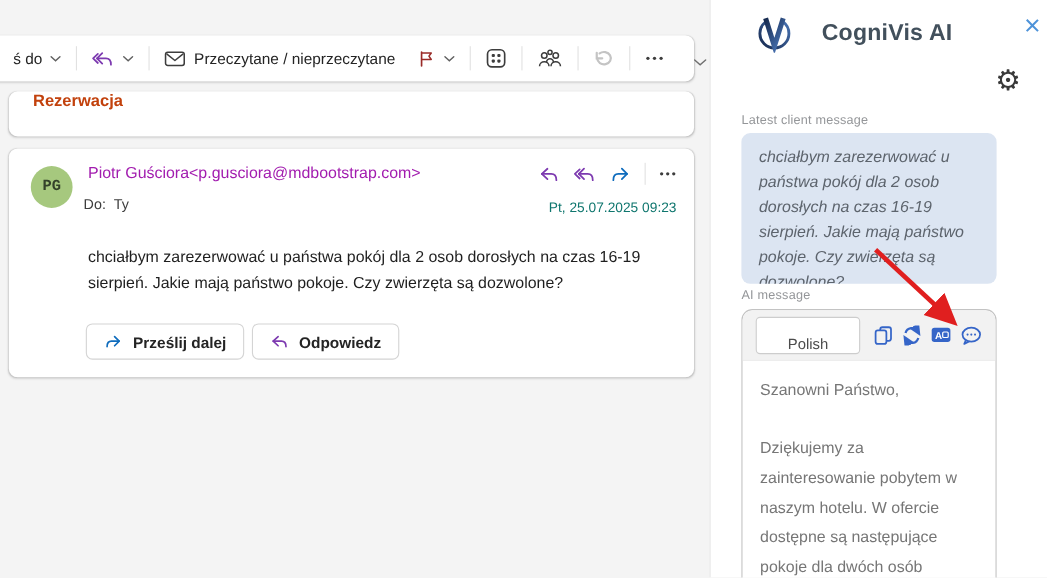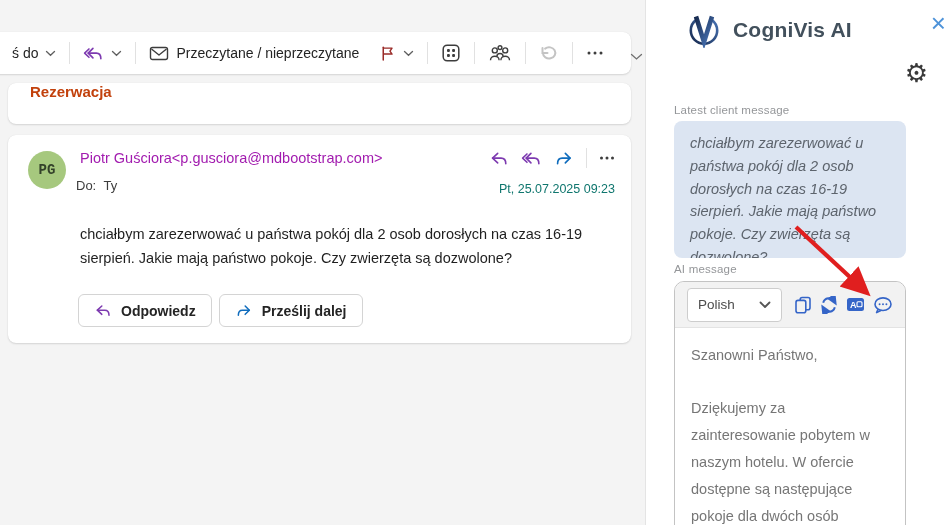--- a/index.html
+++ b/index.html
@@ -29,31 +29,31 @@
   .msg-actions { position:absolute; right:16px; top:13px; display:flex; align-items:center; gap:12px; }
   .msg-actions .a-divider { width:1px; height:20px; background:#e1e1e1; }
   .icon-btn { display:flex; align-items:center; justify-content:center; cursor:pointer; }
   .date { position:absolute; right:16px; top:47px; font-size:12.5px; color:#0f766e; }
   .body-text { position:absolute; left:72px; top:88px; width:552px; font-size:14.5px; line-height:23.5px; color:#1f1f1f; }
   .btn-row { position:absolute; left:70px; top:159px; display:flex; gap:7px; }
   .mail-btn { display:flex; align-items:center; gap:9px; height:33px; padding:0 15px; background:#fff; border:1px solid #d4d4d4; border-radius:6px; font-size:14px; font-weight:600; color:#242424; cursor:pointer; }
 
   
   .panel { position:absolute; right:0; top:0; width:307px; height:525px; background:#fff; border-left:1px solid #e4e4e4; }
-  .panel-header { position:absolute; left:40px; top:11px; display:flex; align-items:center; gap:11px; }
+  .panel-header { position:absolute; left:40px; top:11px; display:flex; align-items:center; gap:25px; }
   .panel-title { font-size:21px; font-weight:600; color:#42505c; letter-spacing:.2px; }
   .panel-close { position:absolute; right:6px; top:10px; font-size:26px; font-weight:400; color:#4e93d9; cursor:pointer; line-height:1; }
   .gear { position:absolute; right:24px; top:60px; font-size:26px; color:#3a3a3a; cursor:pointer; line-height:1; }
   .section-label { position:absolute; left:28px; font-size:11.5px; color:#949699; letter-spacing:.2px; }
   .label-client { top:104px; }
   .label-ai { top:263px; }
   .client-bubble { position:absolute; left:28px; top:121px; width:232px; height:137px; background:#dce5f2; border-radius:8px; padding:11px 16px; font-size:14.5px; font-style:italic; color:#5d646d; line-height:22.8px; overflow:hidden; }
   .ai-box { position:absolute; left:28px; top:281px; width:232px; height:260px; border:1px solid #c3c3c3; border-radius:10px; background:#fff; overflow:hidden; }
   .ai-strip { height:46px; background:#f2f2f2; border-bottom:1px solid #e3e3e3; border-radius:9px 9px 0 0; display:flex; align-items:center; padding:0 12px; }
-  .lang-select { width:98px; height:30px; background:#fff; border:1px solid #cdcdcd; border-radius:4px; display:flex; align-items:center; justify-content:space-between; padding:16px 10px; font-size:13.5px; color:#4c4c4c; cursor:pointer; }
+  .lang-select { width:98px; height:30px; background:#fff; border:1px solid #cdcdcd; border-radius:4px; display:flex; align-items:center; justify-content:space-between; padding:16px 10px; font-size:13.5px; color:#4c4c4c; cursor:pointer;flex-direction:column; }
   .strip-icons { display:flex; align-items:center; gap:8px; margin-left:12px; }
   .ai-body { padding:14px 16px; font-size:14.5px; line-height:27px; color:#767676; }
   .ai-para { margin-top:26px; }
 
   .overlay { position:absolute; left:0; top:0; width:952px; height:525px; pointer-events:none; z-index:50; }
 </style>
 </head>
 <body>
 
 <div class="app">
@@ -189,35 +189,35 @@
             </svg>
         </span>
       </div>
       <div class="date">Pt, 25.07.2025 09:23</div>
 
       <div class="body-text">chciałbym zarezerwować u państwa pokój dla 2 osob dorosłych na czas 16-19 sierpień. Jakie mają państwo pokoje. Czy zwierzęta są dozwolone?</div>
 
       <div class="btn-row">
         <button class="mail-btn">
           <svg width="18" height="15" viewBox="0 0 20 18">
+              <g fill="none" stroke="#0f6cbd" stroke-width="1.8" stroke-linecap="round" stroke-linejoin="round">
+                <path d="M11.4 3.6 L16.4 8.6 L11.4 13.6"></path>
+                <path d="M16.4 8.6 H8 C4.8 8.6 3.2 10.8 3.2 14.6"></path>
+              </g>
+            </svg>
+          <span>Prześlij dalej</span>
+        </button>
+        <button class="mail-btn">
+          <svg width="18" height="15" viewBox="0 0 20 18">
               <g fill="none" stroke="#7d3ab0" stroke-width="1.8" stroke-linecap="round" stroke-linejoin="round">
                 <path d="M8.6 3.6 L3.2 8.6 L8.6 13.6"></path>
                 <path d="M3.2 8.6 H12.2 C15.6 8.6 17.2 10.8 17.2 14.6"></path>
               </g>
             </svg>
           <span>Odpowiedz</span>
-        </button>
-        <button class="mail-btn">
-          <svg width="18" height="15" viewBox="0 0 20 18">
-              <g fill="none" stroke="#0f6cbd" stroke-width="1.8" stroke-linecap="round" stroke-linejoin="round">
-                <path d="M11.4 3.6 L16.4 8.6 L11.4 13.6"></path>
-                <path d="M16.4 8.6 H8 C4.8 8.6 3.2 10.8 3.2 14.6"></path>
-              </g>
-            </svg>
-          <span>Prześlij dalej</span>
         </button>
       </div>
     </div>
   </div>
 
   <div class="panel">
 
     <div class="panel-header">
       <svg width="36" height="37" viewBox="0 0 36 37">
         <defs>

